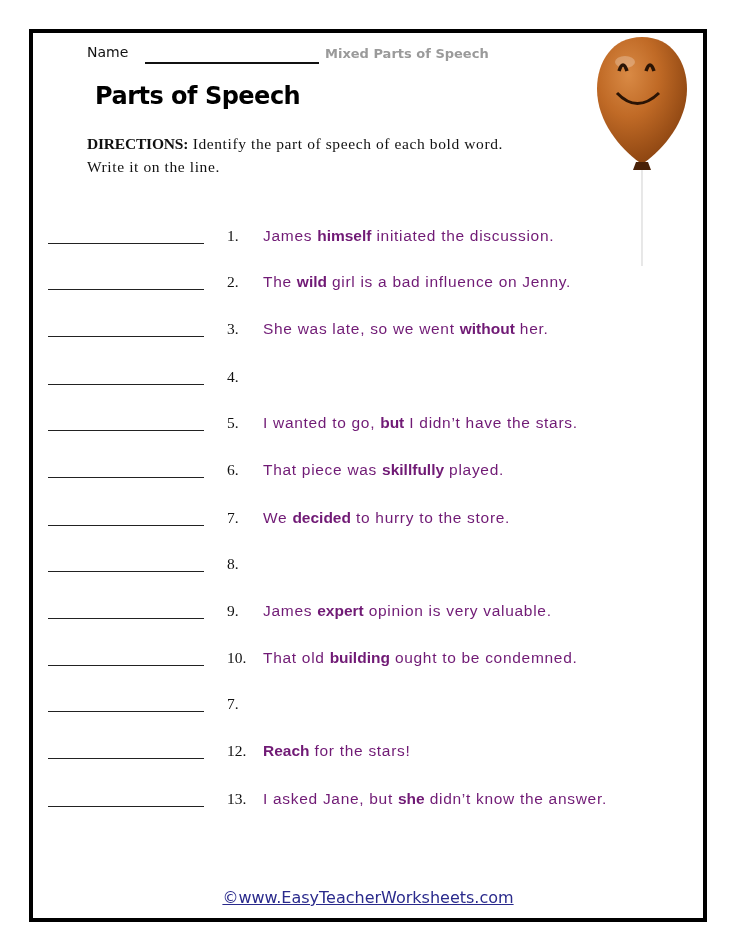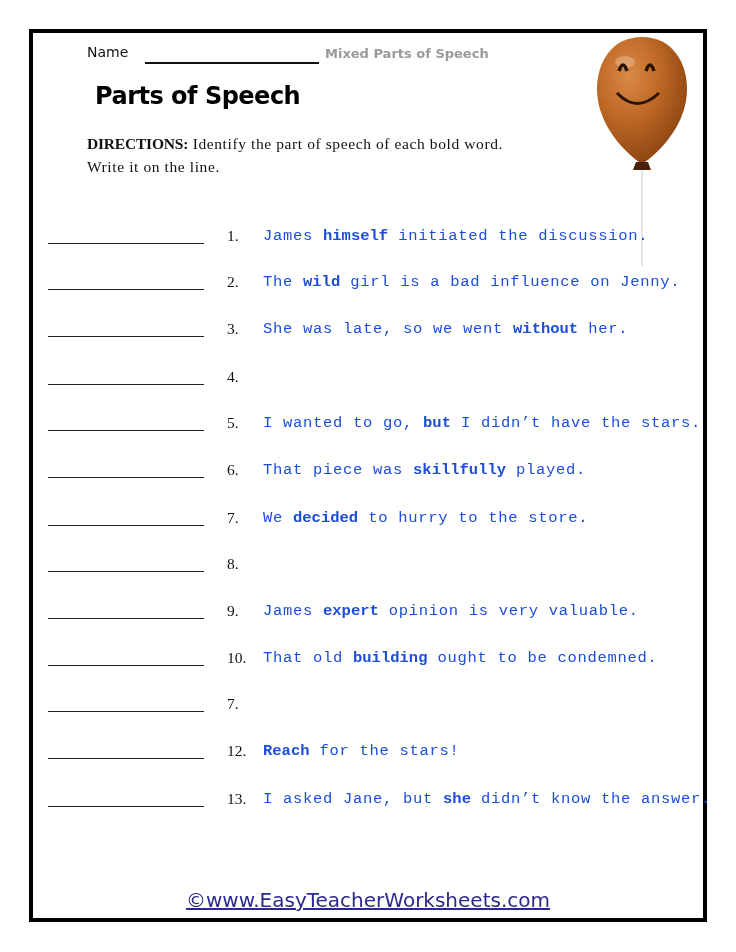--- a/index.html
+++ b/index.html
@@ -13,23 +13,23 @@
   .name-line { position:absolute; left:58px; top:18px; width:174px; border-bottom:2px solid #111; }
   .subtitle { position:absolute; left:238px; top:2px; font-family:"DejaVu Sans", sans-serif; font-size:13px; font-weight:bold; color:#9a9a9a; white-space:nowrap; }
   .title { position:absolute; left:87px; top:82px; font-family:"DejaVu Sans", sans-serif; font-size:24px; font-weight:bold; color:#000; letter-spacing:-0.5px;margin-left:8px; }
   .directions { position:absolute; left:87px; top:132px; width:450px; font-family:Liberation Serif, serif; font-size:15.5px; line-height:23px; color:#111; letter-spacing:0.6px; }
   .directions b { letter-spacing:-0.2px; }
   .balloon { position:absolute; left:597px; top:34px; width:90px; height:236px; }
   .items { position:absolute; left:0; top:0; }
   .item { position:absolute; left:0; height:30px; width:736px; }
   .answer-line { position:absolute; left:48px; top:22px; width:156px; border-bottom:1.5px solid #222; }
   .num { position:absolute; left:227px; top:6px; font-family:"Liberation Serif", serif; font-size:15.5px; color:#111; }
-  .sentence { position:absolute; left:263px; top:6px; font-family:Liberation Mono, monospace; font-size:15.5px; color:#1d4ed8; white-space:nowrap; letter-spacing:0.7px; }
+  .sentence { position:absolute; left:263px; top:6px; font-family:Liberation Sans, sans-serif; font-size:15.5px; color:#701a75; white-space:nowrap; letter-spacing:0.7px; }
   .sentence b { letter-spacing:0; }
-  .footer-link { position:absolute; left:0; width:736px; top:888px; text-align:center; font-family:"DejaVu Sans", sans-serif; font-size:20px; color:#2a2a8c; text-decoration:underline; }
+  .footer-link { position:absolute; left:0; width:736px; top:888px; text-align:center; font-family:"DejaVu Sans", sans-serif; font-size:16px; color:#2a2a8c; text-decoration:underline; }
 </style>
 </head>
 <body>
 
 <div class="frame"></div>
 
 <div class="name-row">
   <span class="name-label">Name</span>
   <span class="name-line"></span>
   <span class="subtitle">Mixed Parts of Speech</span>

